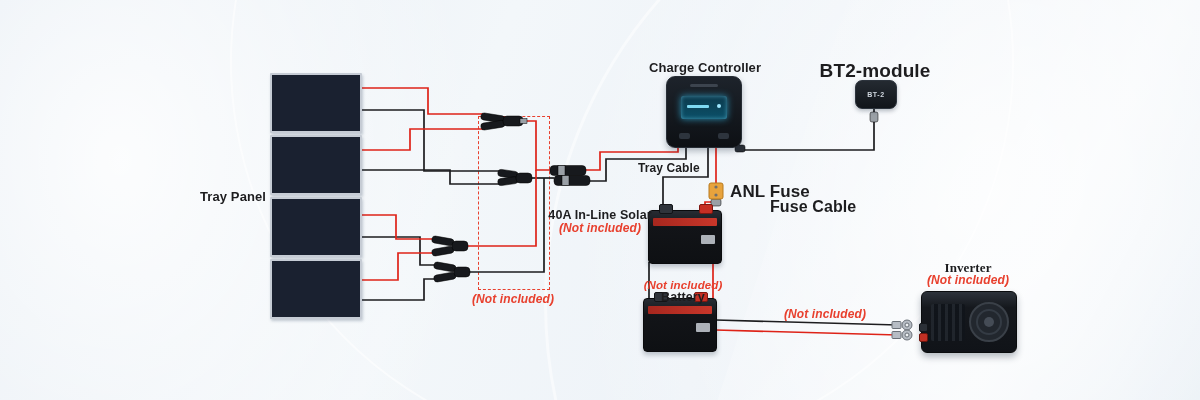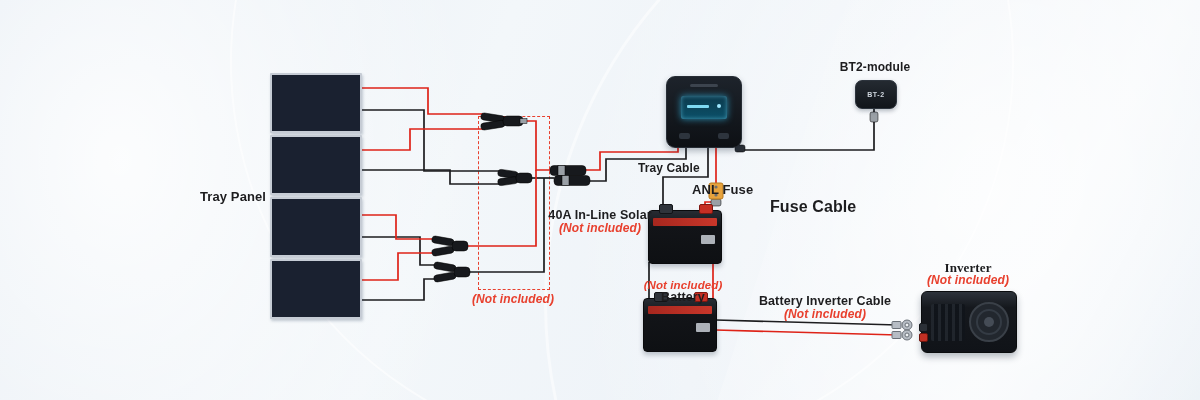--- a/index.html
+++ b/index.html
@@ -197,27 +197,27 @@
     <div class="inv-vents"></div>
     <div class="inv-fan">
       <div class="inv-ring"></div>
       <div class="inv-hub"></div>
     </div>
     <div class="inv-term inv-term-neg"></div>
     <div class="inv-term inv-term-pos"></div>
   </div>
 
   <div class="lbl" style="left:200px;top:189px;font-size:13px;">Tray Panel</div>
-  <div class="lbl center" style="left:815px;top:60px;width:120px;font-size:12px;">BT2-module</div>
+  <div class="lbl center" style="left:640px;top:60px;width:130px;font-size:13px;">Charge Controller</div>
+  <div class="lbl center" style="left:815px;top:60px;width:120px;font-size:19px;">BT2-module</div>
   <div class="lbl" style="left:638px;top:161px;font-size:12px;">Tray Cable</div>
-  <div class="lbl" style="left:692px;top:182px;font-size:13px;">ANL Fuse</div>
+  <div class="lbl" style="left:730px;top:182px;font-size:17px;">ANL Fuse</div>
   <div class="lbl" style="left:770px;top:198px;font-size:16px;">Fuse Cable</div>
   <div class="lbl center" style="left:540px;top:208px;width:120px;font-size:12.5px;">40A In-Line Solar</div>
   <div class="lbl note center" style="left:540px;top:221px;width:120px;font-size:12px;">(Not included)</div>
   <div class="lbl note center" style="left:453px;top:292px;width:120px;font-size:12px;">(Not included)</div>
   <div class="lbl center" style="left:633px;top:266px;width:100px;font-size:12.5px;margin-top:24px;">Battery</div>
   <div class="lbl note center" style="left:633px;top:279px;width:100px;font-size:11.5px;">(Not included)</div>
-  <div class="lbl center" style="left:745px;top:294px;width:160px;font-size:12.5px;">Battery Inverter Cable</div>
   <div class="lbl note center" style="left:745px;top:307px;width:160px;font-size:12px;">(Not included)</div>
   <div class="lbl center" style="left:908px;top:260px;width:120px;font-size:13px;font-family:Liberation Serif, serif;">Inverter</div>
   <div class="lbl note center" style="left:908px;top:273px;width:120px;font-size:12px;">(Not included)</div>
 
 </div>
 
 </body></html>

